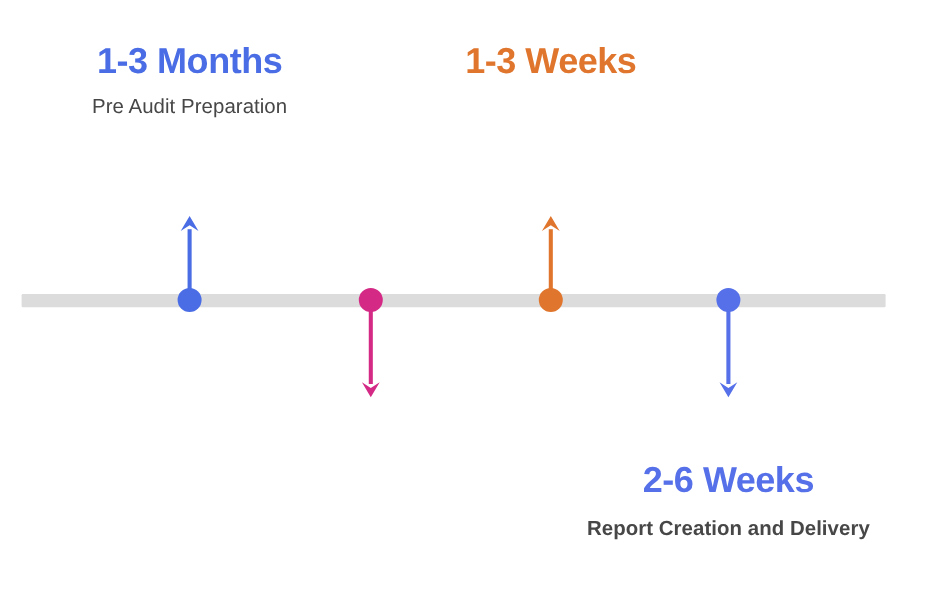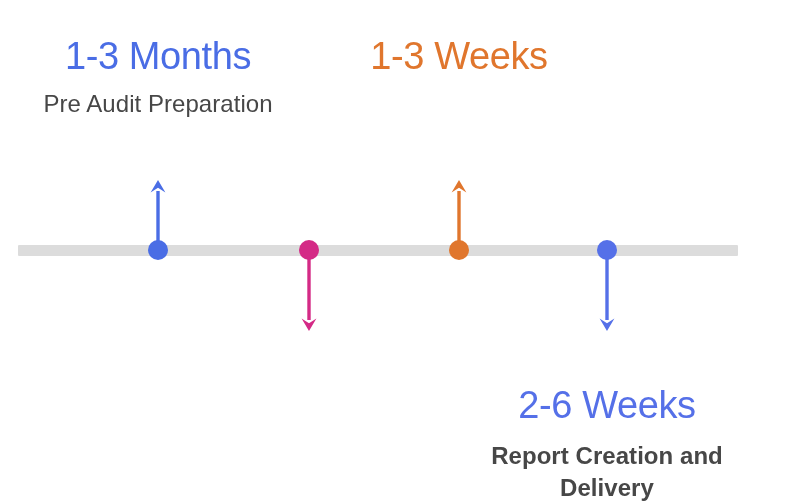--- a/index.html
+++ b/index.html
@@ -54,29 +54,29 @@
     overflow: visible;
     pointer-events: none;
   }
 
   
   .label-block {
     position: absolute;
     text-align: center;
   }
   .label-heading {
-    font-size: 38px;
-    font-weight: 400;
+    font-size: 30px;
+    font-weight: 700;
     letter-spacing: -0.4px;
     line-height: 1.18;
     margin: 0 0 9px 0;
     white-space: nowrap;
   }
   .label-sub {
-    font-size: 24px;
+    font-size: 17px;
     font-weight: 400;
     color: #474747;
     line-height: 1.34;
     margin: 0;
     letter-spacing: 0.05px;
   }
 </style>
 </head>
 <body>
 

